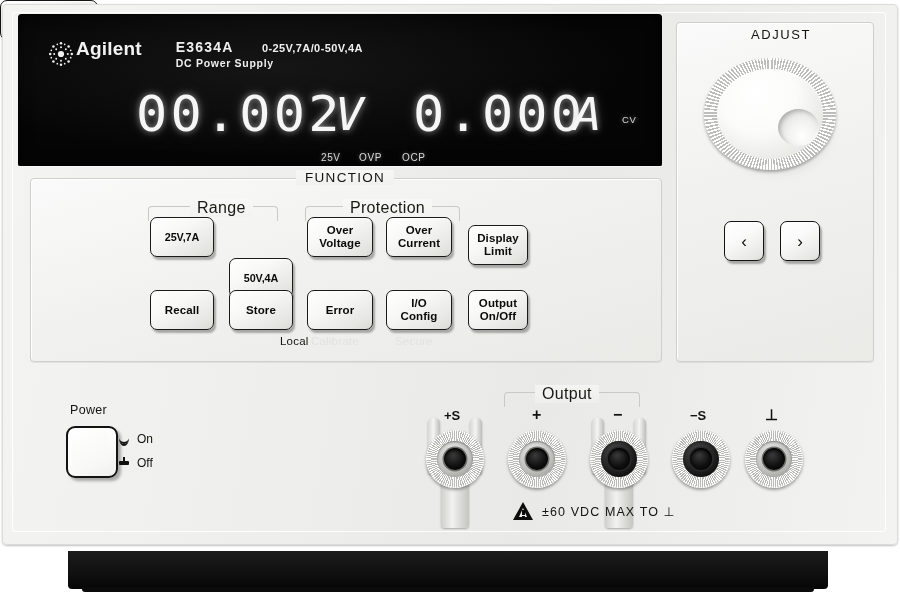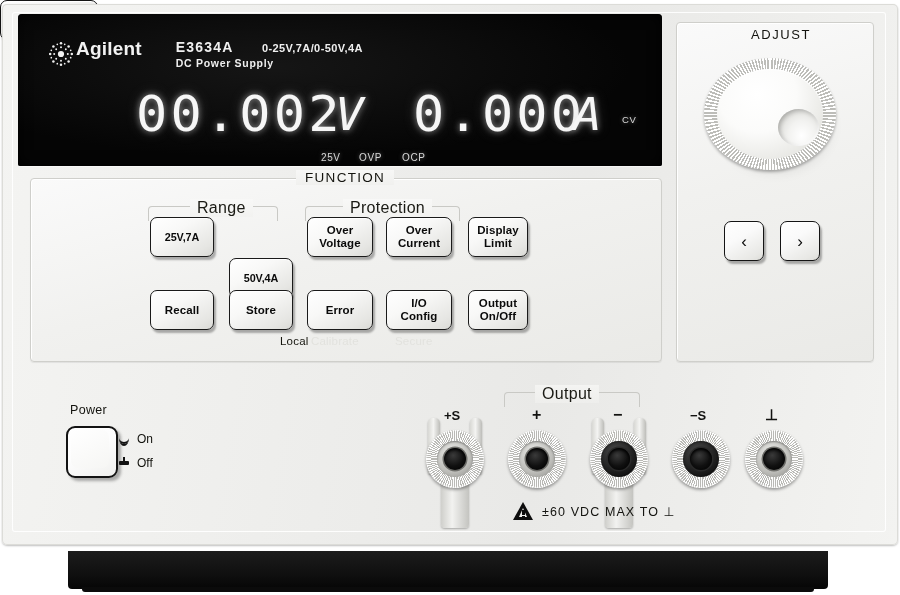--- a/index.html
+++ b/index.html
@@ -115,21 +115,21 @@
     text-align:center;letter-spacing:.1px;cursor:pointer;
   }
   .key span{display:block;}
   .k-sm{font-size:10.8px;letter-spacing:-.1px;}
 
   
   #key-25v7a{left:150px;top:217px;width:62px;height:38px;}
   #key-50v4a{left:229px;top:217px;width:62px;height:38px;margin-top:41px;}
   #key-ovolt{left:307px;top:217px;width:64px;height:38px;}
   #key-ocurr{left:386px;top:217px;width:64px;height:38px;}
-  #key-dlimit{left:468px;top:217px;width:58px;height:38px;}
+  #key-dlimit{left:468px;top:225px;width:58px;height:38px;}
   
   #key-recall{left:150px;top:290px;width:62px;height:38px;}
   #key-store{left:229px;top:290px;width:62px;height:38px;}
   #key-error{left:307px;top:290px;width:64px;height:38px;}
   #key-ioconfig{left:386px;top:290px;width:64px;height:38px;}
   #key-output{left:468px;top:290px;width:58px;height:38px;}
 
   .sublabel{position:absolute;font-size:11.5px;color:#16160f;letter-spacing:.2px;}
   .sublabel.faint{color:#e2e2de;text-shadow:0 0 1px #efefec;}
   #sub-local{left:244px;top:335px;padding-left:36px;}

